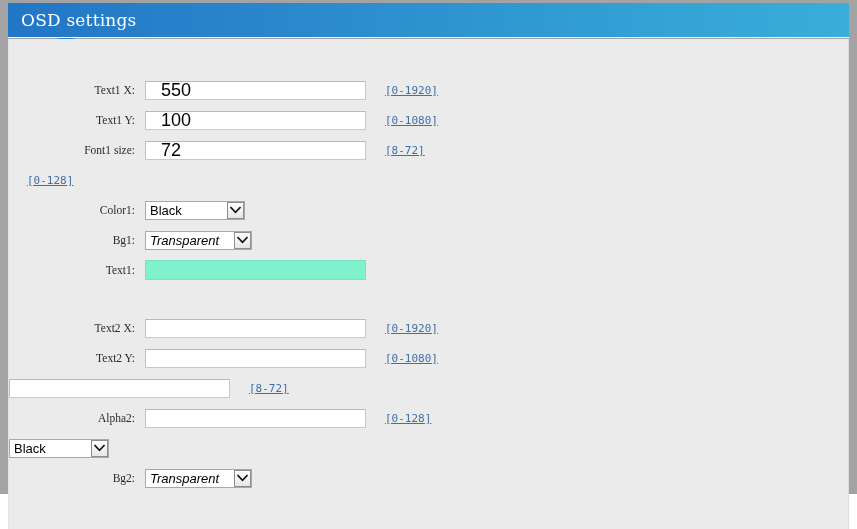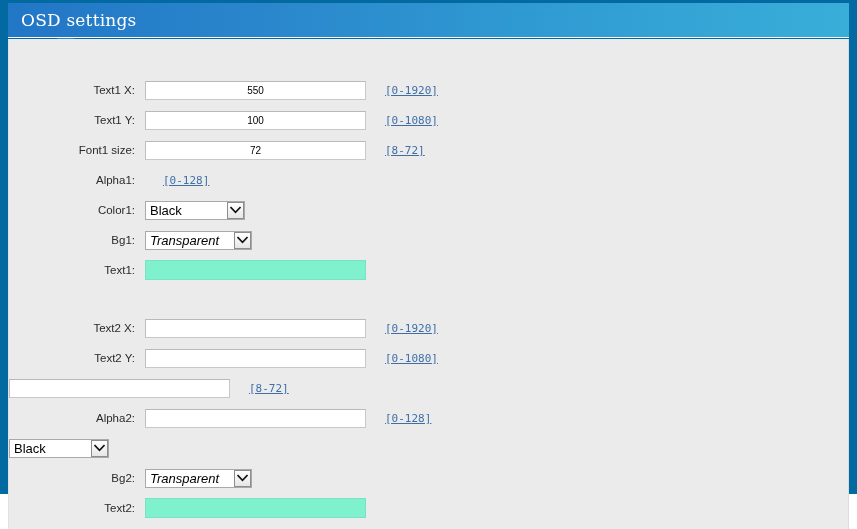--- a/index.html
+++ b/index.html
@@ -11,21 +11,21 @@
     width: 857px;
     height: 529px;
     overflow: hidden;
     font-family: "Liberation Sans", sans-serif;
   }
 
   .page {
     position: relative;
     width: 857px;
     height: 494px;
-    background: #0369a1;
+    background: #a3a3a3;
     box-sizing: border-box;
   }
 
   
   .header-wrap {
     position: absolute;
     left: 8px;
     top: 3px;
     width: 841px;
     height: 35px;
@@ -89,47 +89,46 @@
   }
   .row.gap-after {
     margin-bottom: 28px;
   }
 
   .label {
     width: 136px;
     text-align: right;
     padding-right: 10px;
     box-sizing: border-box;
-    font-family: Liberation Sans, sans-serif;
+    font-family: Liberation Serif, serif;
     font-size: 11.5px;
     color: #2a2a2a;
     white-space: nowrap;
   }
 
   .field-col {
     width: 222px;
     display: flex;
     align-items: center;
   }
 
   .textbox {
     width: 221px;
     height: 19px;
     box-sizing: border-box;
     border: 1px solid #c8c8c8;
     border-top-color: #b9b9b9;
     border-left-color: #bfbfbf;
     background: #ffffff;
     font-family: "Liberation Sans", sans-serif;
-    font-size: 10px;
+    font-size: 18px;
     color: #000000;
     padding: 0 15px;
     line-height: 17px;
     outline: none;
-    text-align: center;
   }
   .textbox.mint {
     background: #7ff2cd;
     border: 1px solid #76e3c2;
     height: 20px;
   }
 
   
   .select {
     position: relative;
@@ -206,21 +205,20 @@
             <div class="hint">[0-1080]</div>
           </div>
           <div class="row">
             <div class="label">Font1 size:</div>
             <div class="field-col">
               <input type="text" class="textbox" value="72" style="">
             </div>
             <div class="hint">[8-72]</div>
           </div>
           <div class="row">
-            <div class="label">Alpha1:</div>
             <div class="hint">[0-128]</div>
           </div>
           <div class="row">
             <div class="label">Color1:</div>
             <div class="field-col">
               <div class="select w-color">
                 <span class="sel-text">Black</span>
                 <span class="sel-btn">
                   <svg width="11" height="8" viewBox="0 0 11 8" aria-hidden="true">
                     <path d="M1 1.6 L5.5 6.4 L10 1.6" fill="none" stroke="#111" stroke-width="1.6" stroke-linecap="square"></path>
@@ -300,24 +298,17 @@
                 <span class="sel-text">Transparent</span>
                 <span class="sel-btn">
                   <svg width="11" height="8" viewBox="0 0 11 8" aria-hidden="true">
                     <path d="M1 1.6 L5.5 6.4 L10 1.6" fill="none" stroke="#111" stroke-width="1.6" stroke-linecap="square"></path>
                   </svg>
                 </span>
               </div>
             </div>
             <div class="hint"></div>
           </div>
-          <div class="row">
-            <div class="label">Text2:</div>
-            <div class="field-col">
-              <input type="text" class="textbox mint" style="">
-            </div>
-            <div class="hint"></div>
-          </div>
         </div>
       </div>
   </div>
 
 </div>
 
 </body></html>

